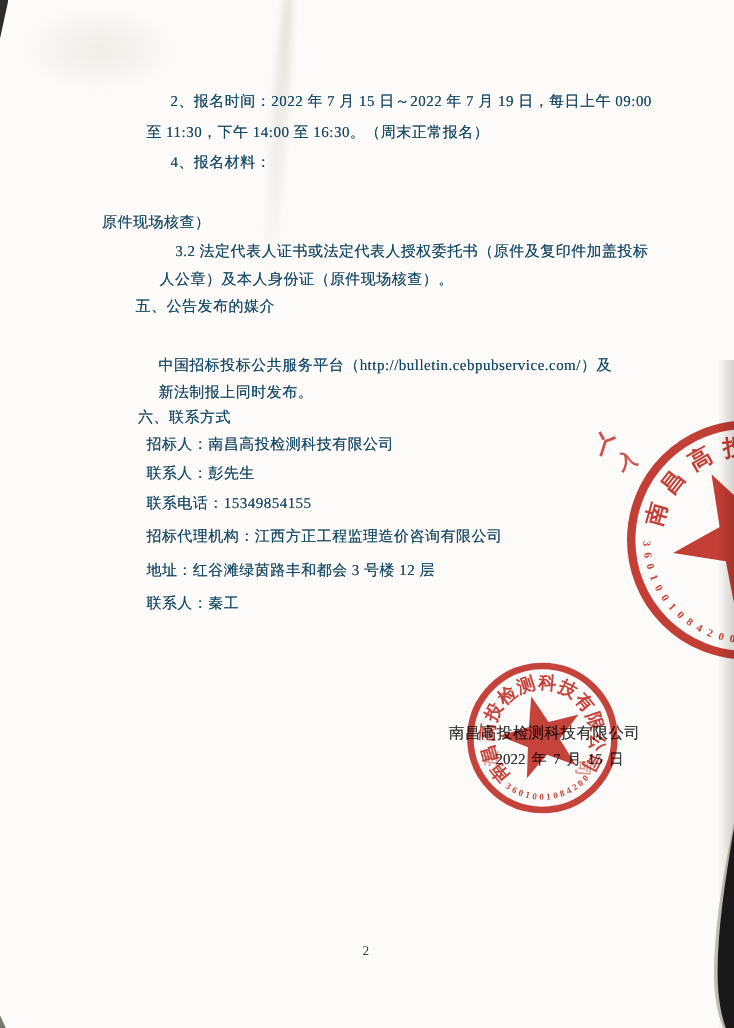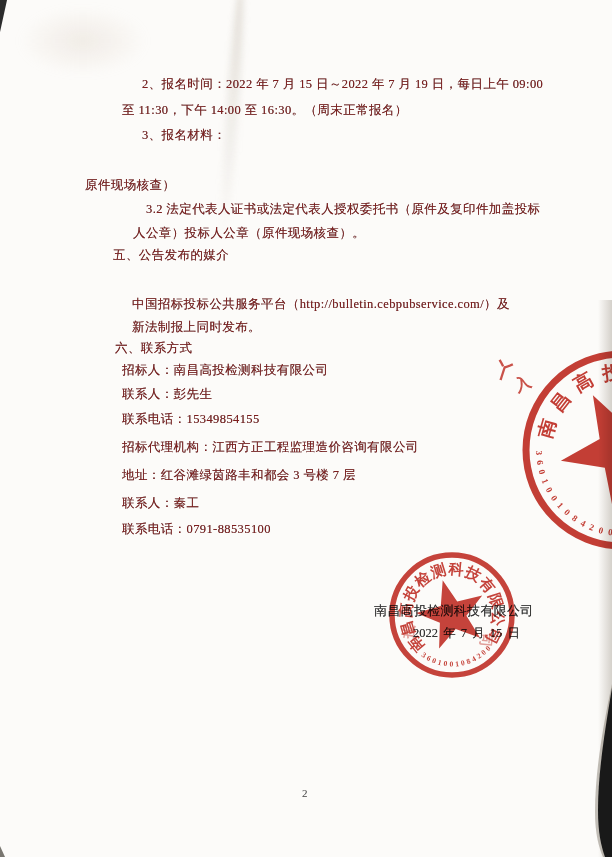--- a/index.html
+++ b/index.html
@@ -16,21 +16,21 @@
   .crease-top{position:absolute;left:226px;top:-12px;width:12px;height:255px;
     background:linear-gradient(to bottom,rgba(186,176,162,.38),rgba(186,176,162,0));
     transform:rotate(4deg);border-radius:45%;filter:blur(3px);}
   .smudge-tl{position:absolute;left:18px;top:6px;width:130px;height:70px;
     background:radial-gradient(ellipse at center,rgba(214,198,182,.28),rgba(214,198,182,0) 70%);
     filter:blur(4px);}
   .edge-shade{position:absolute;right:0;top:300px;width:14px;height:557px;
     background:linear-gradient(to right,rgba(148,139,126,0),rgba(148,139,126,.38));}
   .curl{position:absolute;right:0;top:680px;width:22px;height:177px;}
   
-  .ln{position:absolute;font-size:12.5px;color:#7f1d1d;letter-spacing:.4px;white-space:nowrap;
+  .ln{position:absolute;font-size:12.5px;color:#0c4a6e;letter-spacing:.4px;white-space:nowrap;
     text-shadow:0 0 .5px rgba(70,70,70,.75);}
   .ln1{left:142px;top:76px;}  .ln2{left:83px;top:102px;margin-left:39px;}  .ln3{left:142px;top:127px;}
   .ln4{left:142px;top:152px;} .ln5{left:85px;top:177px;}  .ln6{left:146px;top:201px;}
   .ln7{left:133px;top:225px;} .ln8{left:113px;top:247px;} .ln9{left:142px;top:272px;}
   .ln10{left:132px;top:296px;}.ln11{left:132px;top:319px;}.ln12{left:115px;top:340px;}
   .ln13{left:122px;top:362px;}.ln14{left:122px;top:386px;}.ln15{left:122px;top:411px;}
   .ln16{left:122px;top:439px;}.ln17{left:122px;top:467px;}.ln18{left:122px;top:495px;}
   .ln19{left:122px;top:521px;}
   
   .sig-company{position:absolute;left:374px;top:602px;font-size:13px;color:#343434;
@@ -58,35 +58,34 @@
   <div class="crease-top"></div>
   <div class="smudge-tl"></div>
   <div class="edge-shade"></div>
   <svg class="curl" viewBox="0 0 22 177">
     <path d="M22,4 C11,55 5,97 5,132 C5,154 9,168 13,177 L22,177 Z" fill="rgba(122,113,100,0.45)"></path>
     <path d="M22,8 C14,55 8,95 8,130 C8,152 11,166 15,177 L22,177 Z" fill="#191919"></path>
   </svg>
 
   <div class="ln ln1">2、报名时间：2022 年 7 月 15 日～2022 年 7 月 19 日，每日上午 09:00</div>
   <div class="ln ln2">至 11:30，下午 14:00 至 16:30。（周末正常报名）</div>
-  <div class="ln ln3">3、报名材料：</div>
+  <div class="ln ln3">4、报名材料：</div>
   <div class="ln ln5">原件现场核查）</div>
   <div class="ln ln6">3.2 法定代表人证书或法定代表人授权委托书（原件及复印件加盖投标</div>
-  <div class="ln ln7">人公章）投标人公章（原件现场核查）。</div>
+  <div class="ln ln7">人公章）及本人身份证（原件现场核查）。</div>
   <div class="ln ln8">五、公告发布的媒介</div>
   <div class="ln ln10">中国招标投标公共服务平台（http://bulletin.cebpubservice.com/）及</div>
   <div class="ln ln11">新法制报上同时发布。</div>
   <div class="ln ln12">六、联系方式</div>
   <div class="ln ln13">招标人：南昌高投检测科技有限公司</div>
   <div class="ln ln14">联系人：彭先生</div>
   <div class="ln ln15">联系电话：15349854155</div>
   <div class="ln ln16">招标代理机构：江西方正工程监理造价咨询有限公司</div>
-  <div class="ln ln17">地址：红谷滩绿茵路丰和都会 3 号楼 7 层</div>
+  <div class="ln ln17">地址：红谷滩绿茵路丰和都会 3 号楼 12 层</div>
   <div class="ln ln18">联系人：秦工</div>
-  <div class="ln ln19">联系电话：0791-88535100</div>
 
   <div class="sig-company">南昌高投检测科技有限公司</div>
   <div class="sig-date">2022 年 7 月 15 日</div>
 
   <div class="page-number">2</div>
 
   <svg id="stamp-main" class="stamp stamp-main" width="140" height="140" viewBox="0 0 140 140">
       <circle cx="70" cy="70" r="60" fill="none" stroke="#c3342b" stroke-width="5.5"></circle>
       <polygon points="60.7,35.2 75.2,56.6 100.2,50.4 84.4,70.8 98.0,92.7 73.7,83.9 57.1,103.6 57.9,77.8 34.0,68.1 58.8,60.9" fill="#c3342b"></polygon>
       <g transform="rotate(-129 70 70)">

